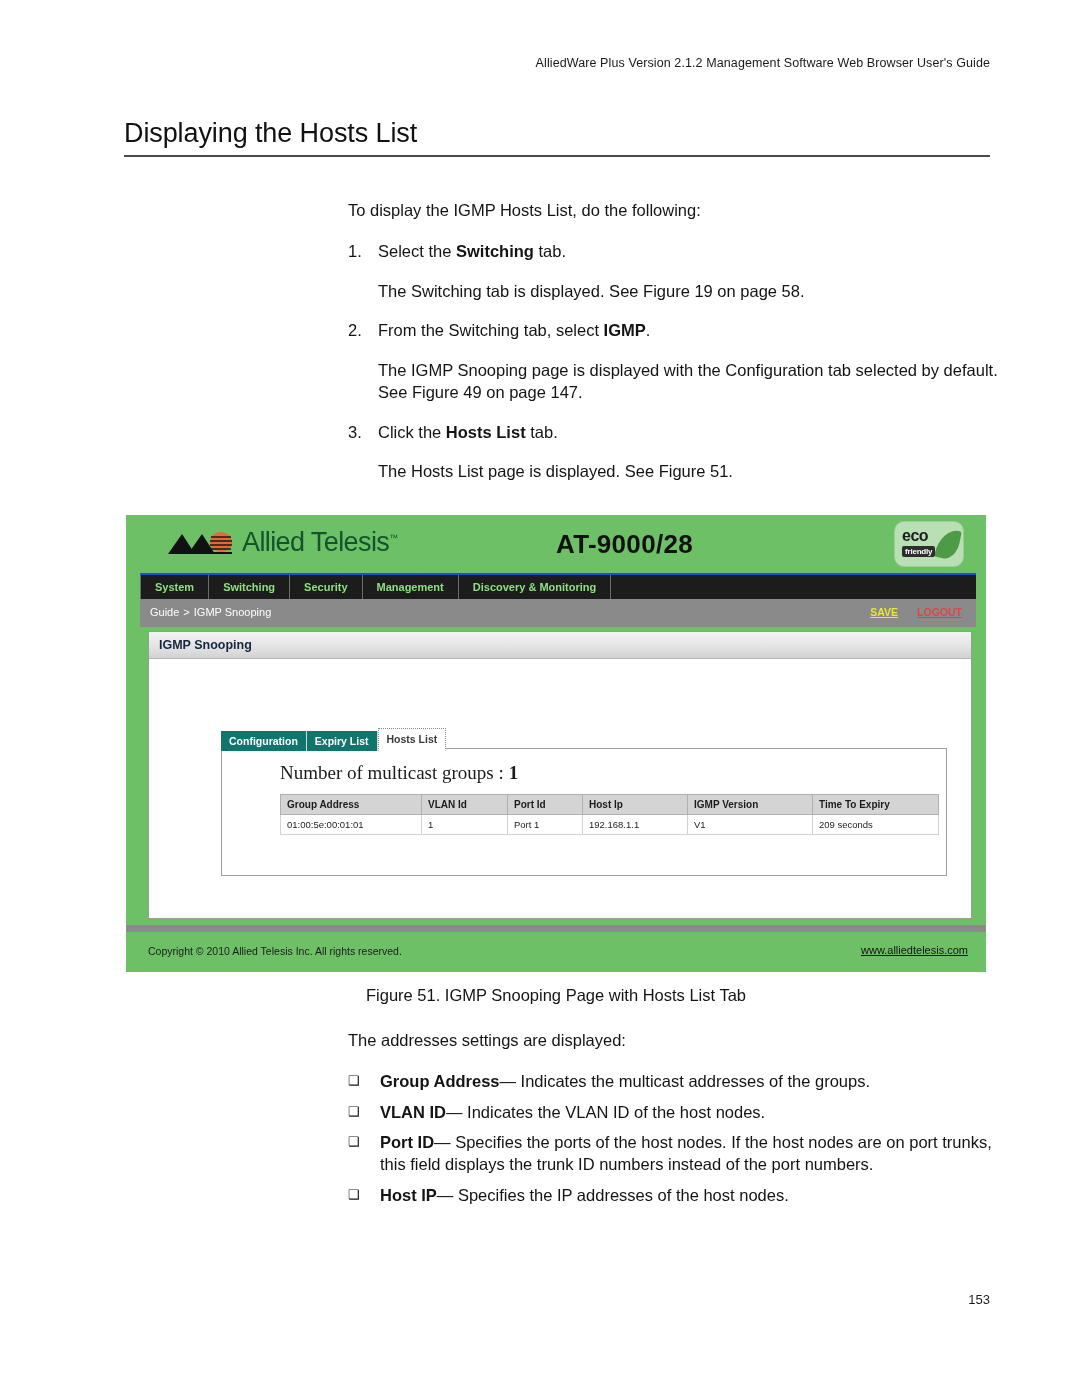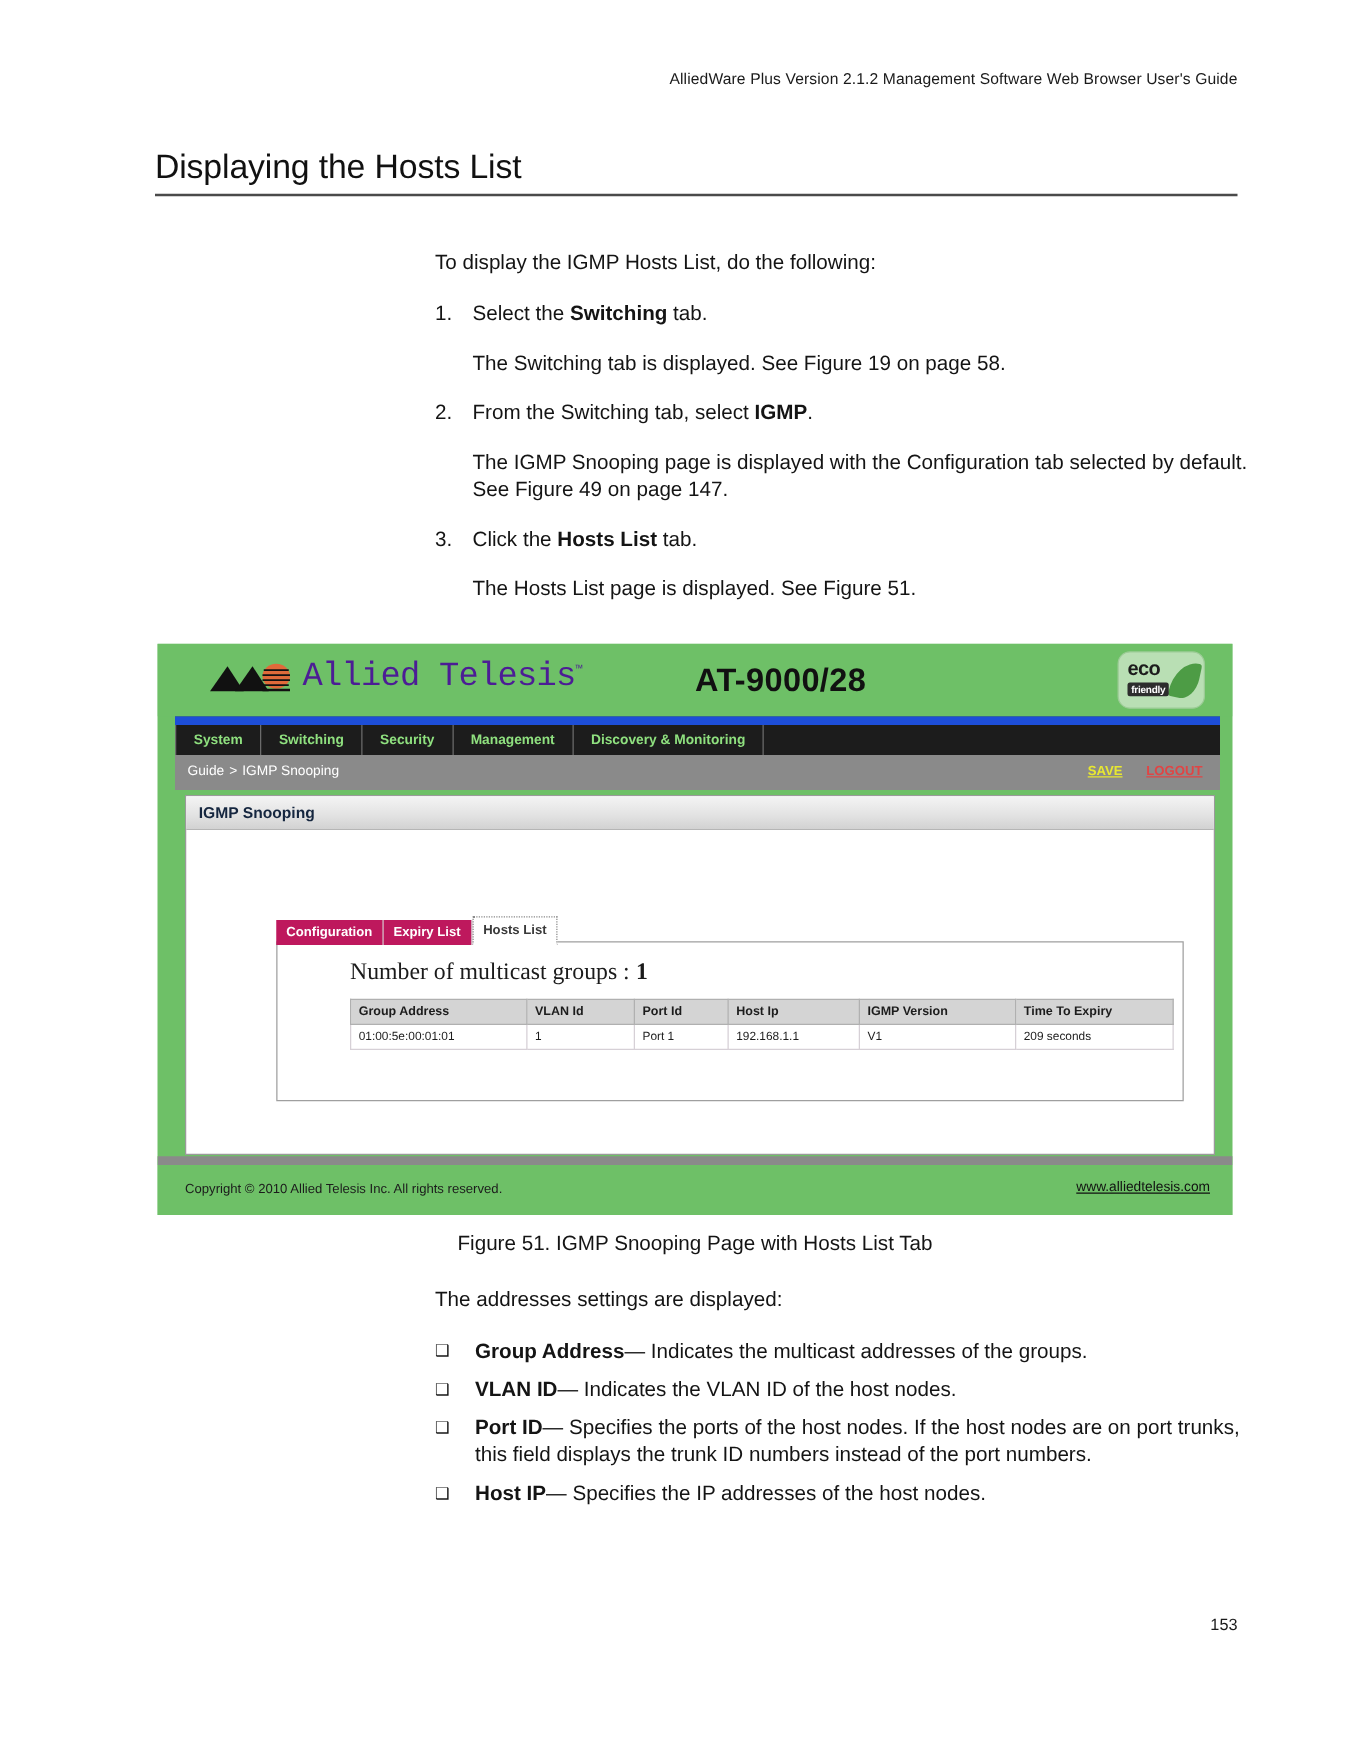--- a/index.html
+++ b/index.html
@@ -106,24 +106,24 @@
     display: flex;
     align-items: center;
   }
   .logo-mark {
     position: relative;
     width: 66px;
     height: 26px;
   }
   .logo-text {
     font-size: 27px;
-    color: #4c1d95;
+    color: #14532d;
     margin-left: 8px;
     letter-spacing: -0.6px;
-    font-family: Liberation Mono, monospace;
+    font-family: Liberation Sans, sans-serif;
     font-weight: 300;
   }
   .logo-tm {
     font-size: 9px;
     vertical-align: super;
   }
   .model {
     position: absolute;
     left: 430px;
     top: 14px;
@@ -174,21 +174,21 @@
     background: #4d9c45;
     border-radius: 90% 10% 60% 10%;
     transform: rotate(12deg);
   }
 
   .navbar {
     display: flex;
     height: 24px;
     background: #1c1c1c;
     margin: 0 10px 0 14px;
-    border-top: 7px solid #1d4ed8;
+    border-top: 2px solid #1d4ed8;
   }
   .navtab {
     color: #8fe07f;
     font-size: 11px;
     font-weight: bold;
     padding: 0 14px;
     line-height: 24px;
     border-right: 1px solid #6b6b6b;
     white-space: nowrap;
   }
@@ -257,21 +257,21 @@
     left: 72px;
     top: 96px;
     display: flex;
     align-items: flex-end;
     z-index: 3;
   }
   .subtab {
     font-size: 10.5px;
     font-weight: bold;
     color: #ffffff;
-    background: #be185d;
+    background: #0f766e;
     padding: 4px 8px 4px 8px;
     border-right: 1px solid #d8d8d8;
     line-height: 1.15;
   }
   .subtab.active {
     background: #ffffff;
     color: #3a3a3a;
     border: 1px dotted #8a8a8a;
     border-bottom: 1px solid #ffffff;
     padding: 4px 8px 5px 8px;

